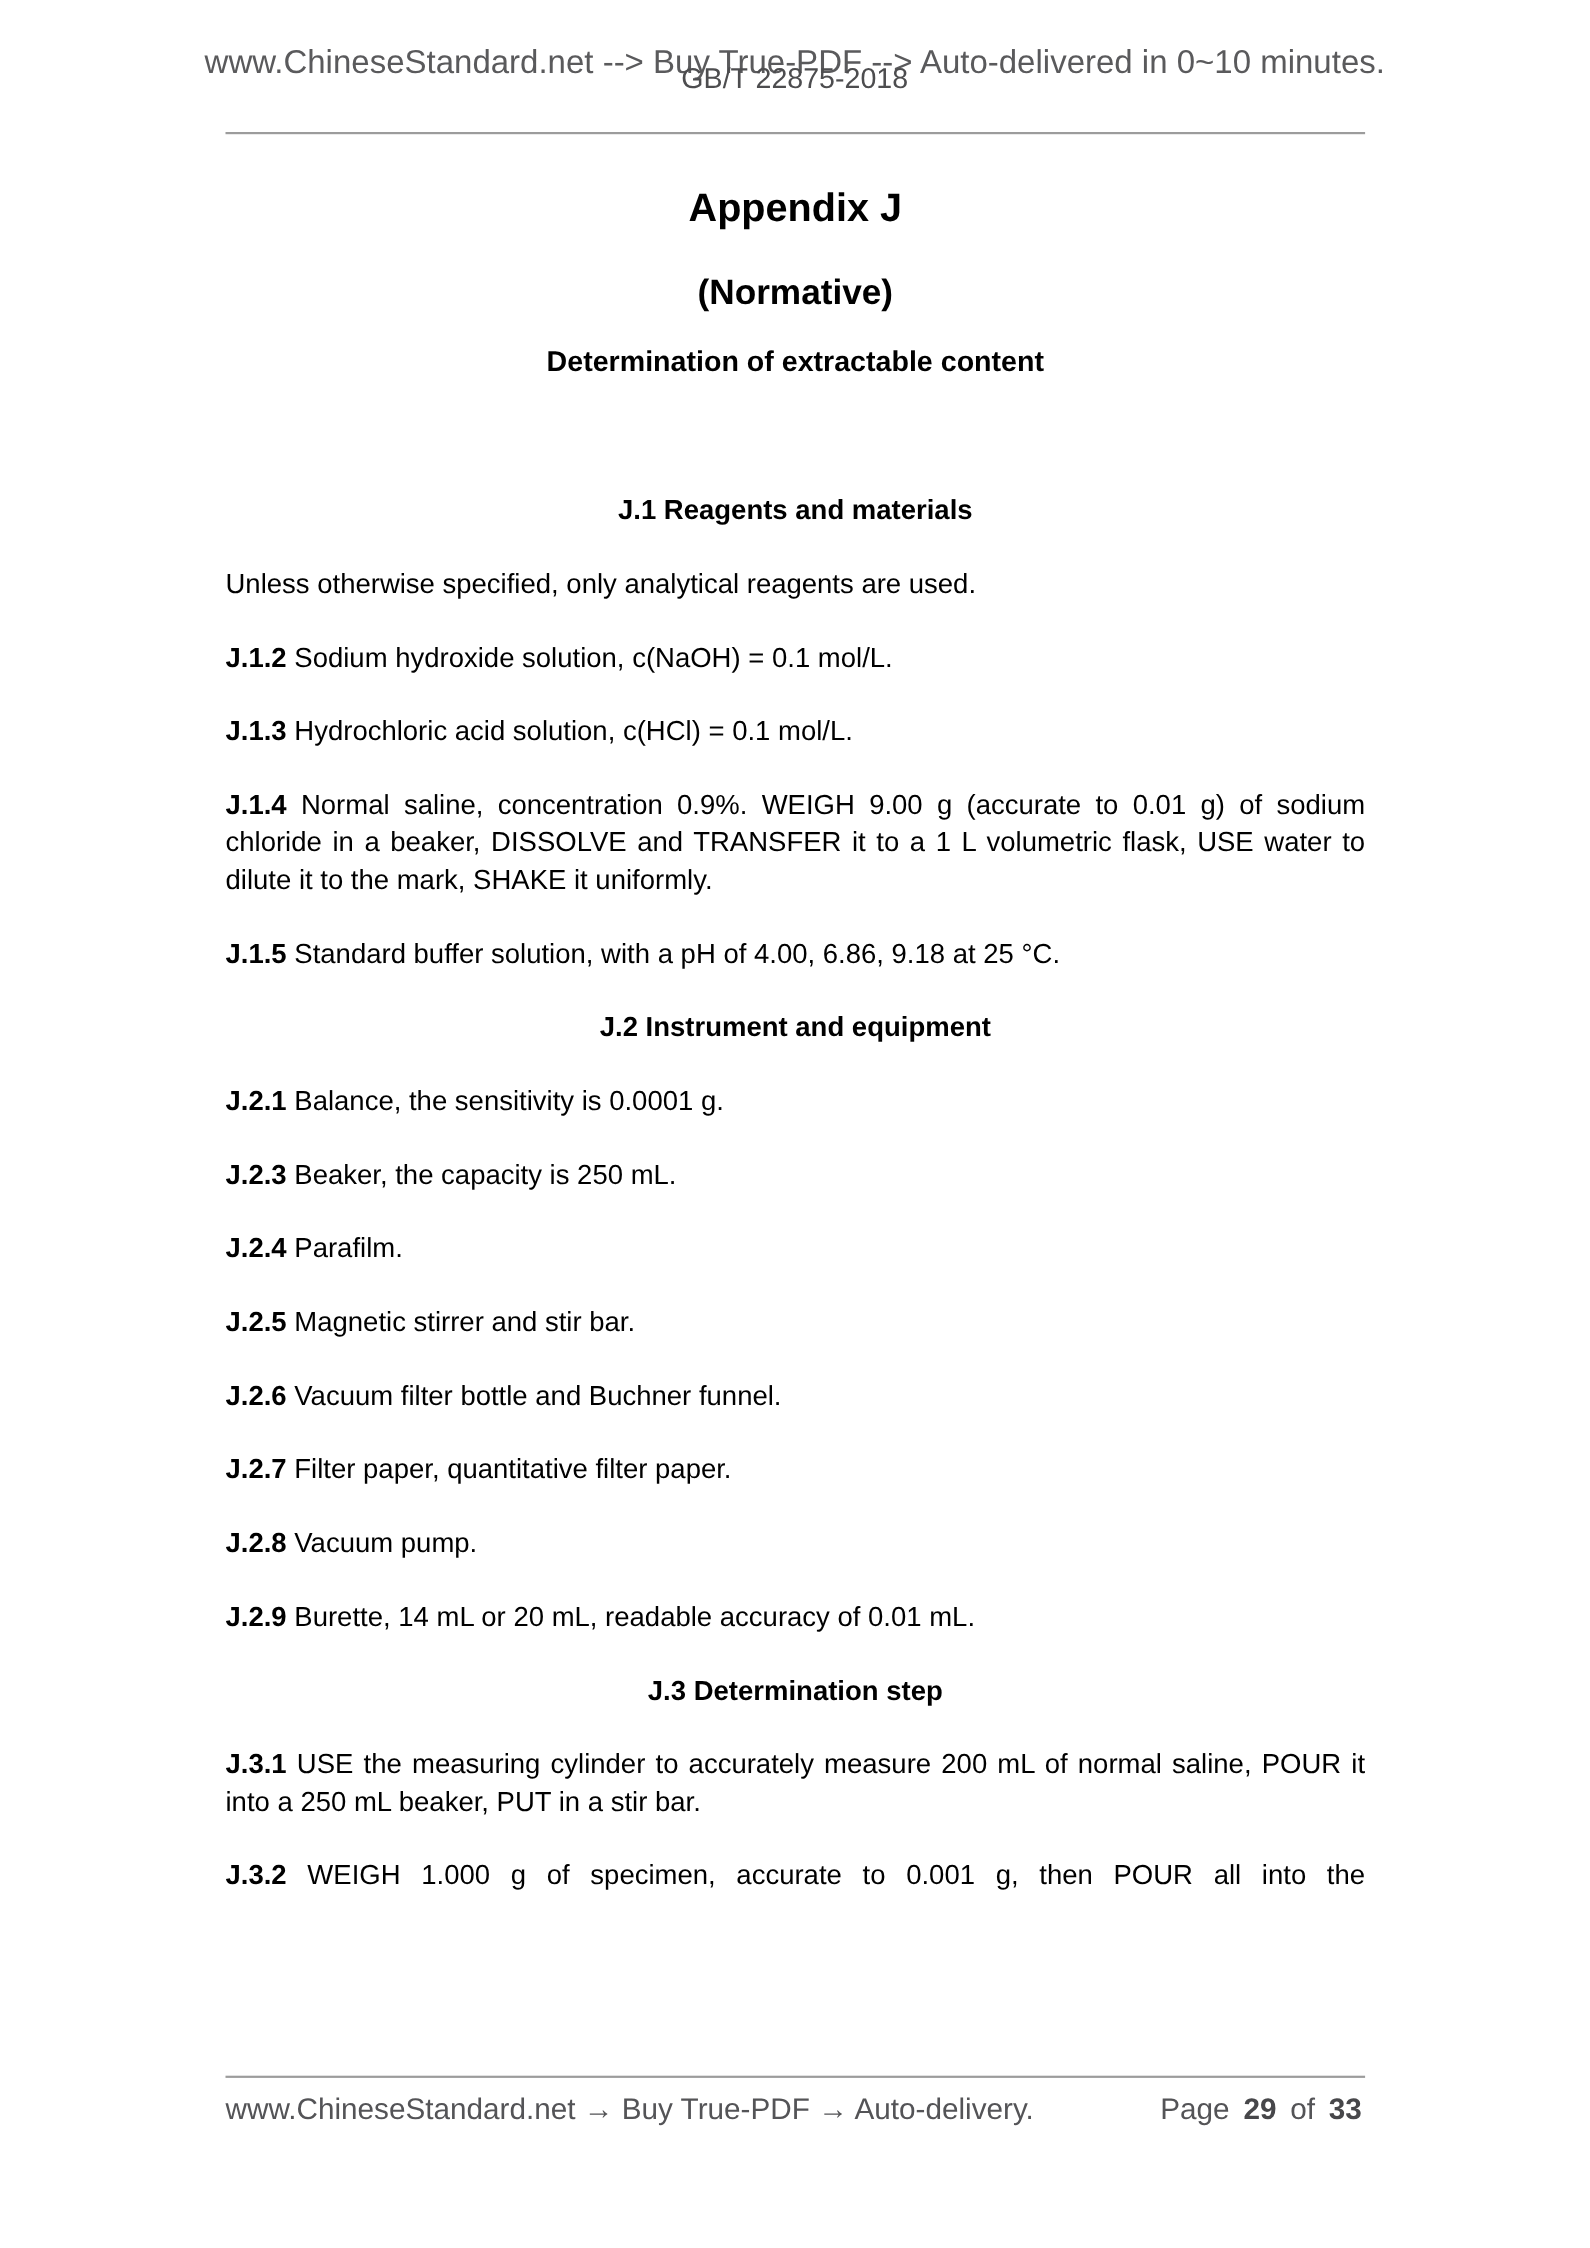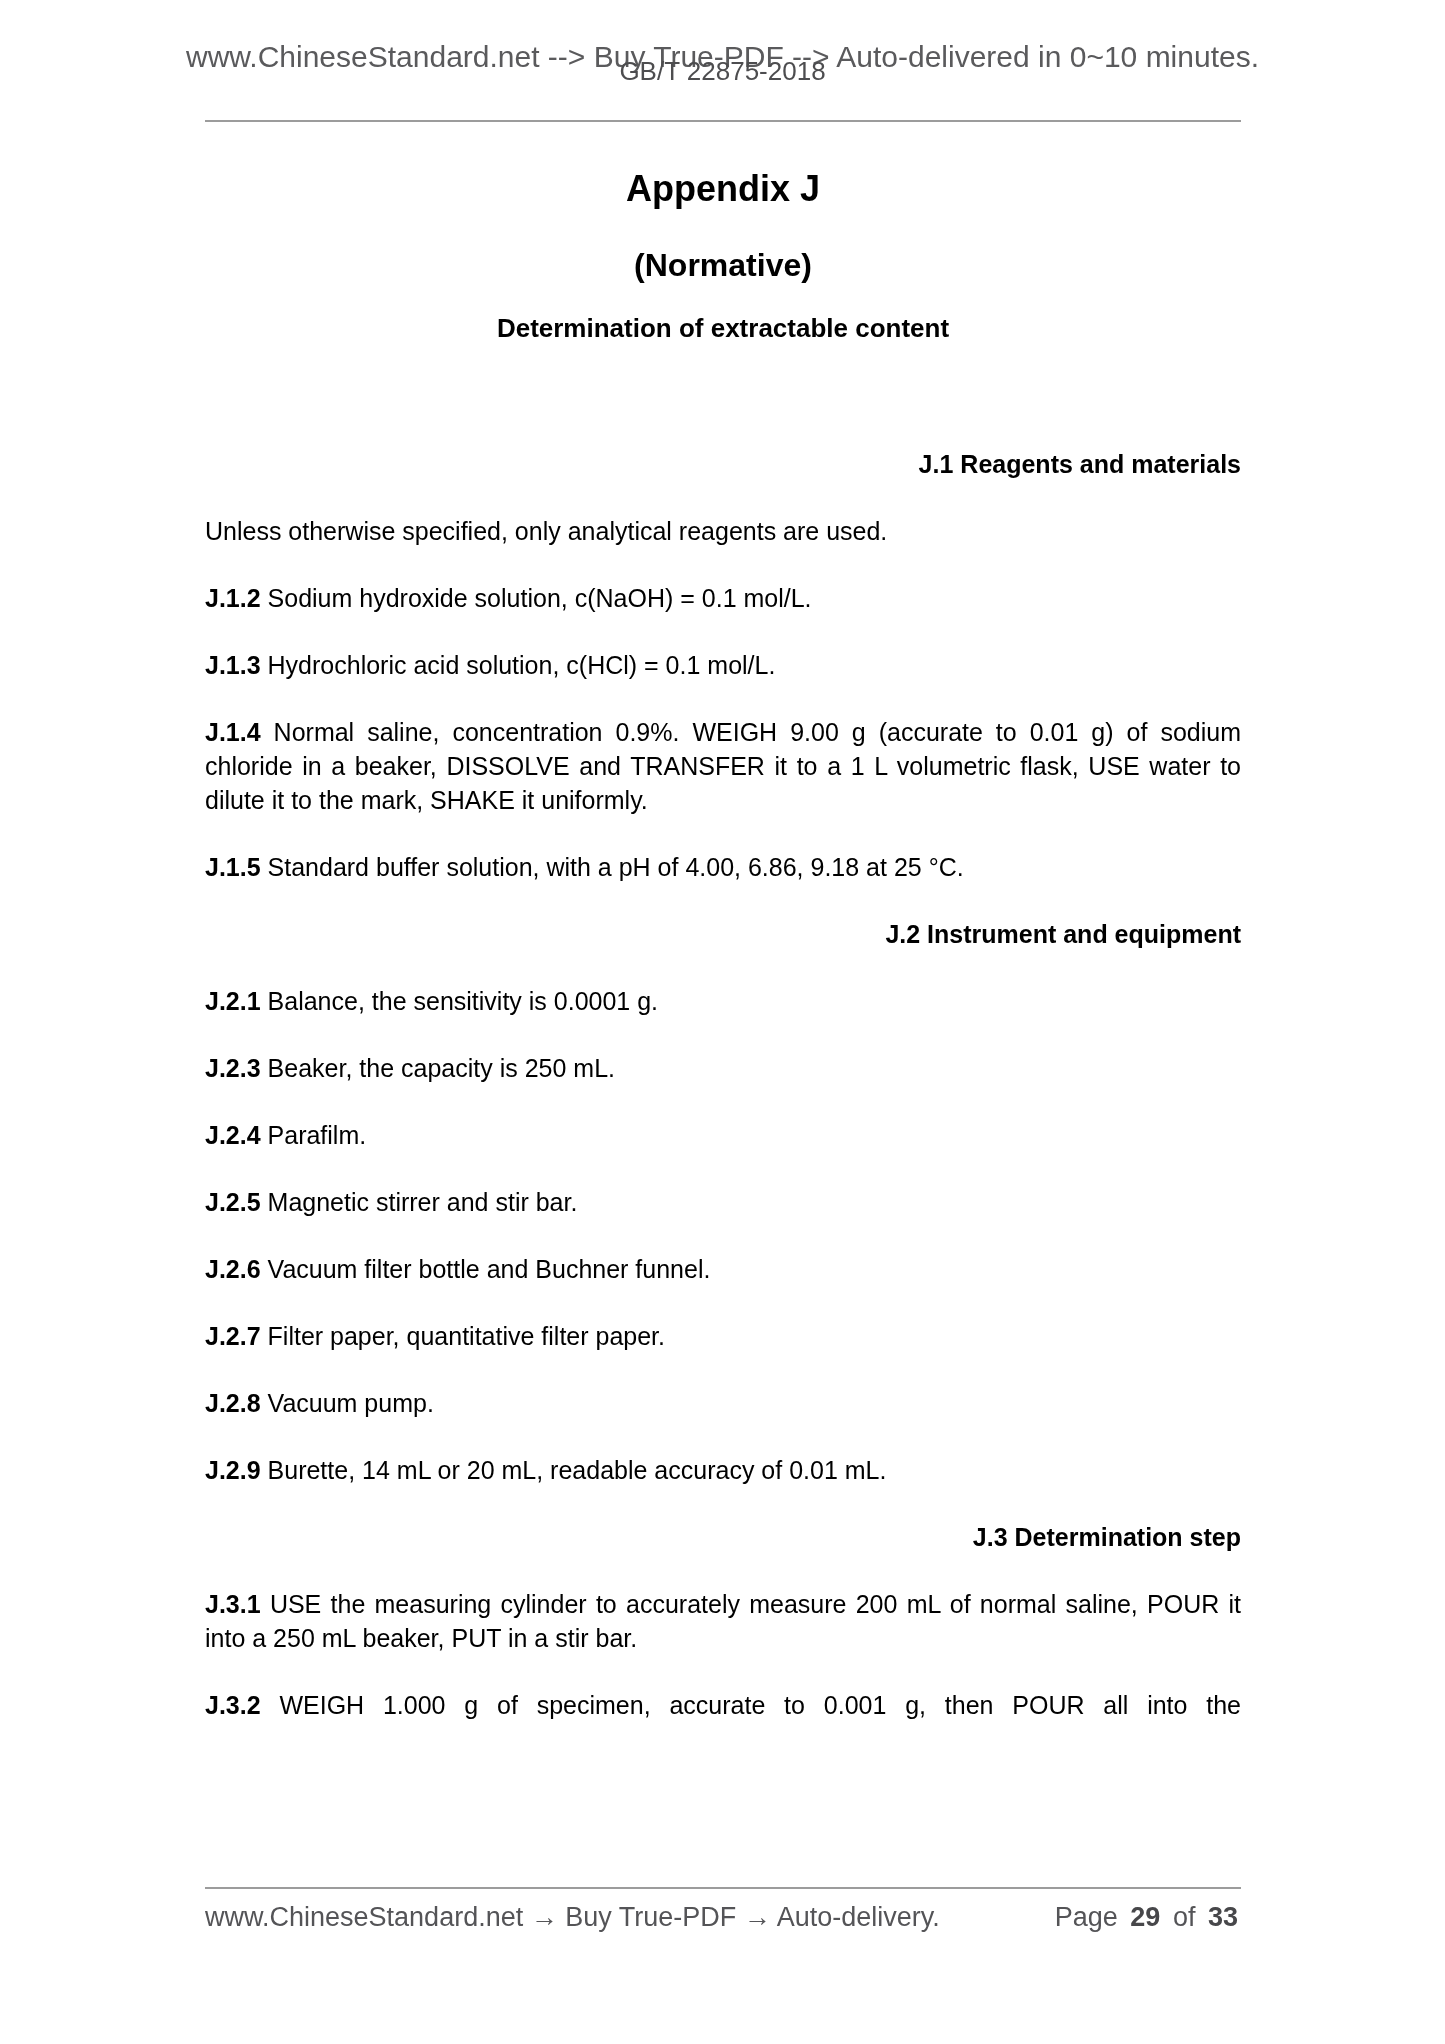--- a/index.html
+++ b/index.html
@@ -83,21 +83,21 @@
     font-size: 25px;
     line-height: 34px;
   }
   .para {
     margin: 33px 0 0 0;
     text-align: justify;
   }
   .para:first-child { margin-top: 0; }
   .para.heading {
     font-weight: bold;
-    text-align: right;
+    text-align: center;
   }
   .para.continues {
     text-align-last: justify;
   }
   .para b { font-weight: bold; }
 
   
   .footer-row {
     position: absolute;
     left: 205px;

